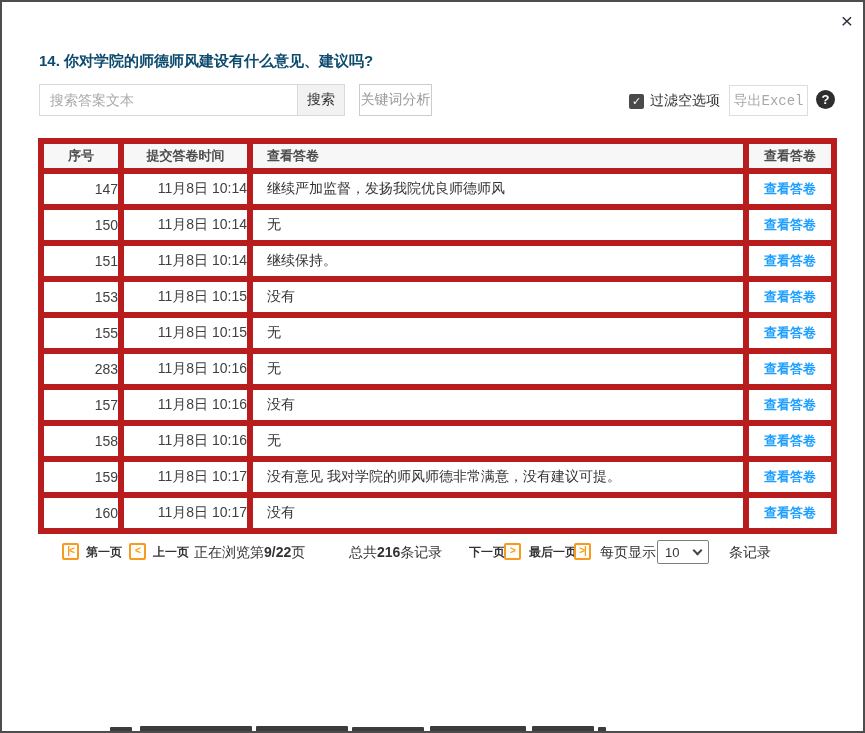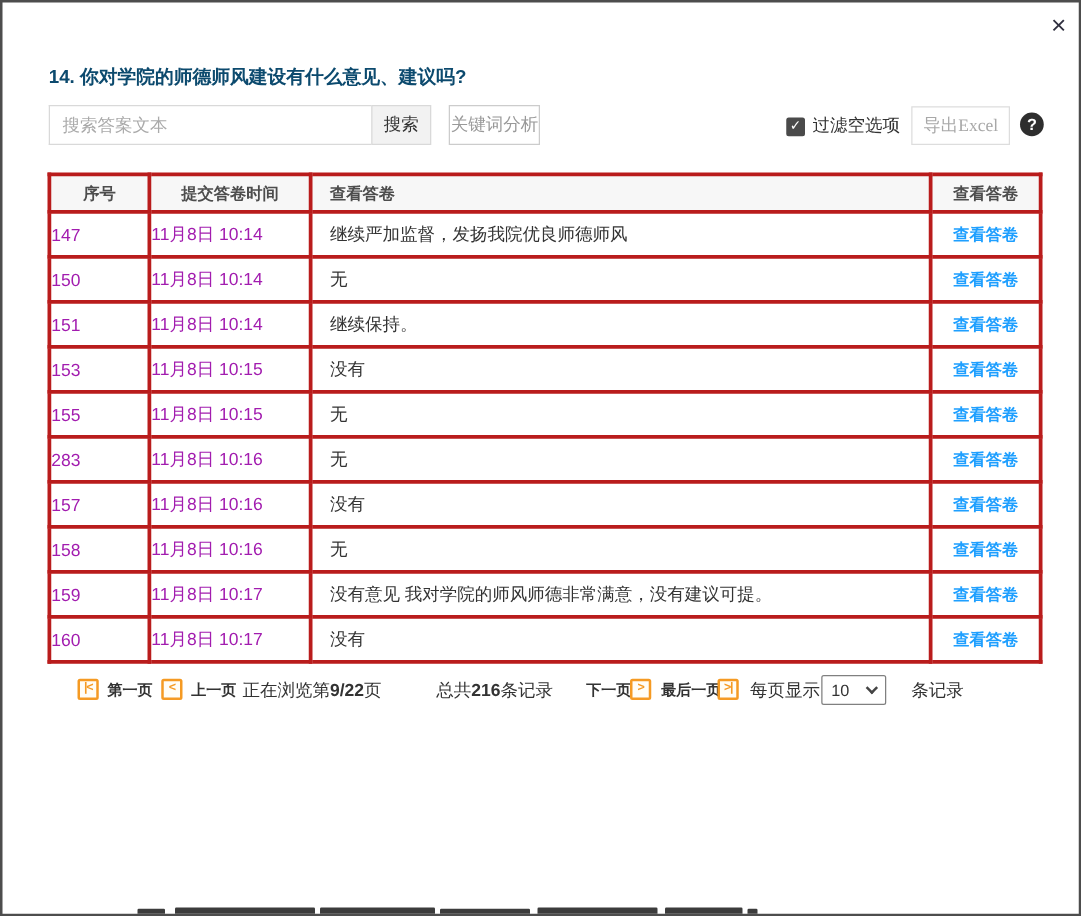--- a/index.html
+++ b/index.html
@@ -54,46 +54,46 @@
   .checkbox {
     width:15px; height:15px; background:#4a4a4a;
     border-radius:2px; color:#fff; font-size:11px;
     line-height:15px; text-align:center; font-weight:bold;
   }
   .filter-label { font-size:14px; color:#333; margin-left:6px; }
   .export-btn {
     position:absolute; top:83px; left:727px;
     width:79px; height:31px;
     background:#fff; border:1px solid #ddd;
-    font-size:14px; color:#a8a8a8; font-family:Liberation Serif, serif;
+    font-size:14px; color:#a8a8a8; font-family:Liberation Mono, monospace;
     cursor:pointer;
   }
   .help-icon {
     position:absolute; top:88px; left:814px;
     width:19px; height:19px; border-radius:50%;
     background:#2e2e2e; color:#fff;
     font-size:13px; font-weight:bold;
     text-align:center; line-height:19px;
     cursor:pointer; user-select:none;
   }
   
   .answer-table {
     position:absolute; top:136px; left:36px;
     width:793px; border-collapse:collapse;
     table-layout:fixed;
   }
-  .answer-table th, .answer-table td { border:3px solid #b91c1c; }
+  .answer-table th, .answer-table td { border:6px solid #b91c1c; }
   .answer-table th {
     height:30px; background:#f7f7f7;
     font-size:13px; font-weight:bold; color:#4d4d4d;
     text-align:center;
   }
   .answer-table th.col-answer { text-align:left; padding-left:14px; }
   .answer-table td { height:36px; font-size:14px; background:#fff; }
-  td.cell-no, td.cell-time { color:#a21caf; text-align:left; }
+  td.cell-no, td.cell-time { color:#404040; text-align:right; }
   td.cell-answer { color:#333; text-align:left; padding-left:14px; }
   td.cell-view { text-align:center; }
   td.cell-view a {
     color:#1e9fff; text-decoration:none;
     font-size:13px; font-weight:bold; cursor:pointer;
   }
   
   .pager { position:absolute; top:540px; left:37px; width:793px; height:22px; }
   .pg-abs { position:absolute; top:0; }
   .pg-icon {

